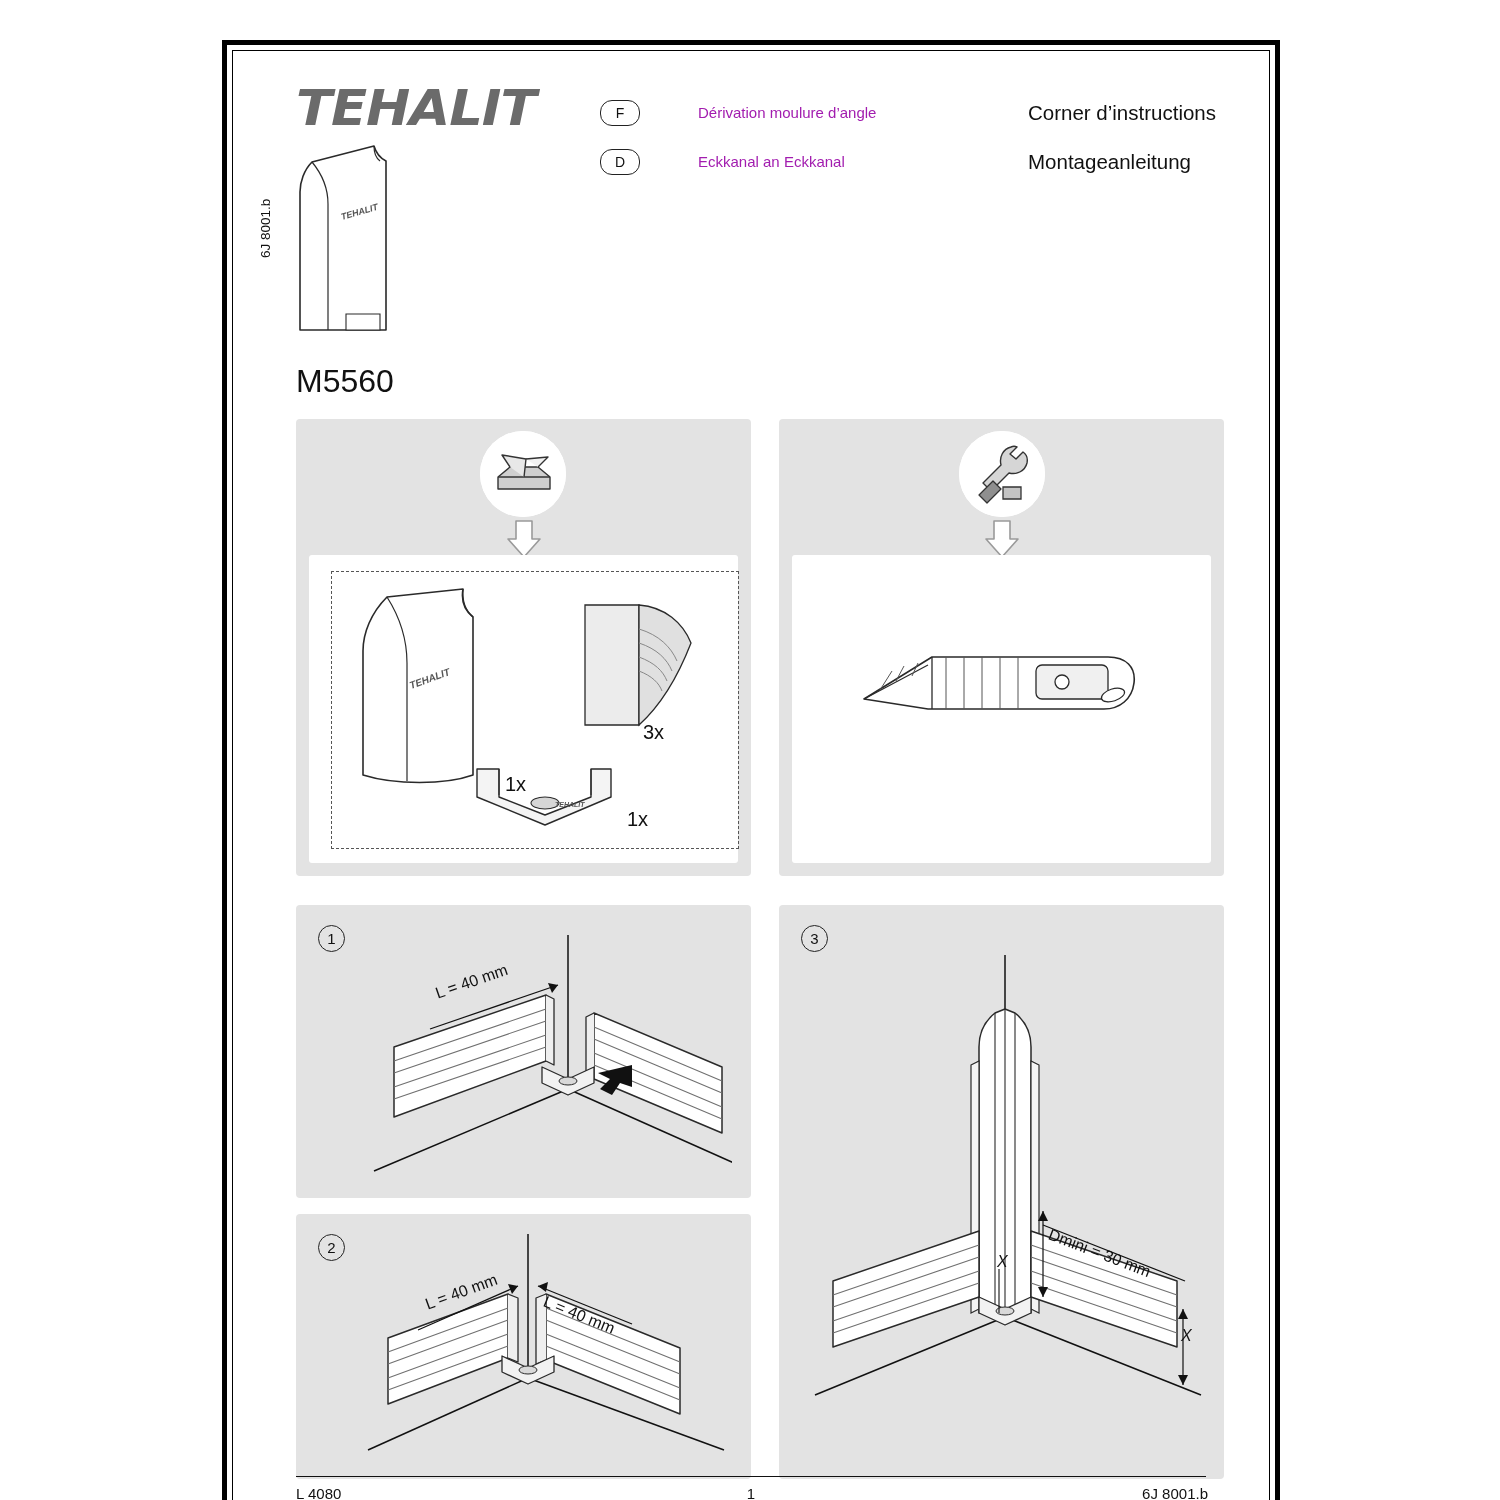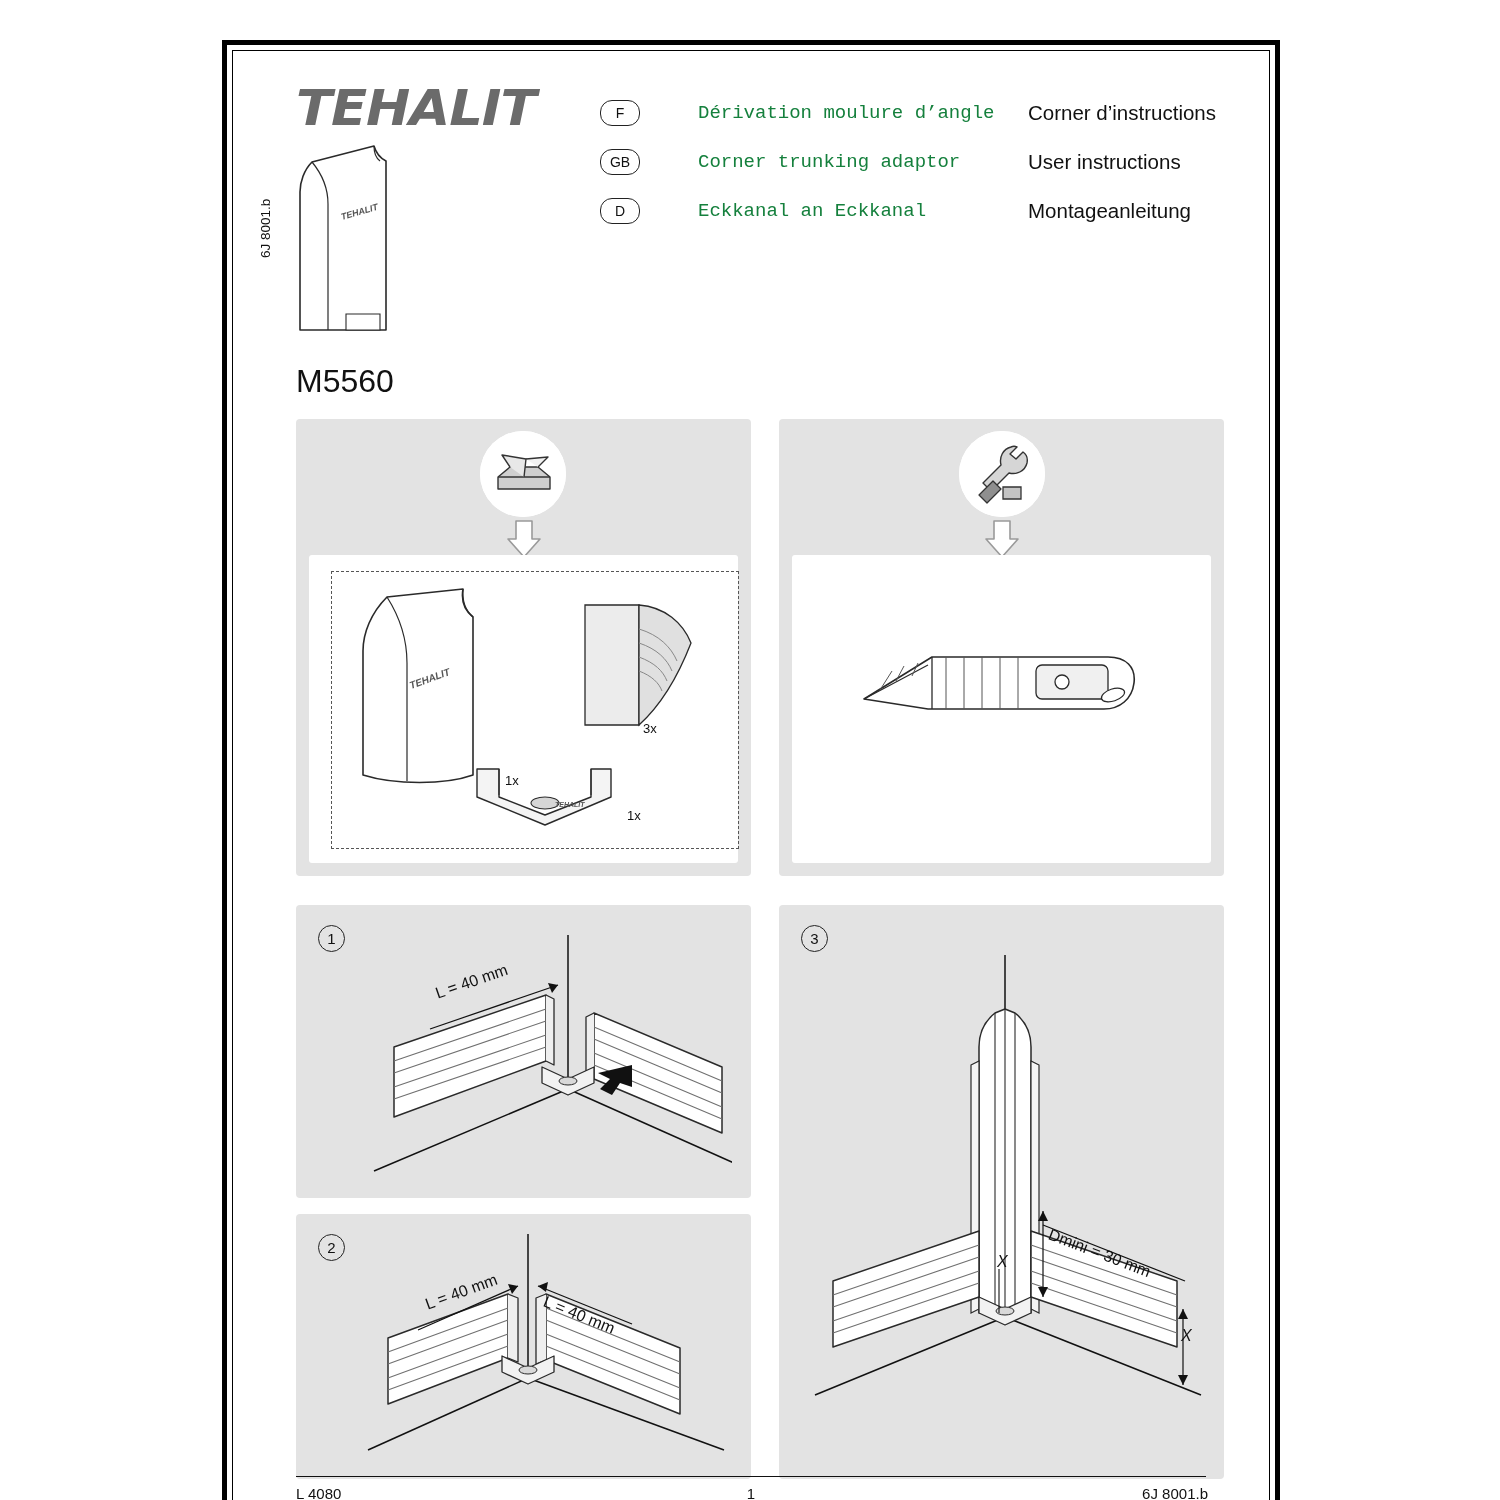--- a/index.html
+++ b/index.html
@@ -77,23 +77,22 @@
     font-size: 14px;
     display: flex;
     align-items: center;
     justify-content: center;
     color: #111;
     flex: 0 0 auto;
   }
   .lang-title {
     margin-left: 58px;
     width: 330px;
-    font-size: 19px;
-    color: #15803d;
-    font-family: Liberation Mono, monospace;
+    font-size: 15px;
+    color: #a21caf;
   }
   .lang-doc {
     font-size: 20.5px;
     color: #111;
   }
 
   
   .product-img {
     position: absolute;
     left: 288px;
@@ -161,21 +160,21 @@
     border-radius: 50%;
     font-size: 15px;
     display: flex;
     align-items: center;
     justify-content: center;
     color: #111;
     background: transparent;
   }
   .qty-label {
     position: absolute;
-    font-size: 13px;
+    font-size: 20px;
     color: #111;
   }
 
   
   .footer {
     position: absolute;
     left: 232px;
     top: 1440px;
     width: 1038px;
     height: 38px;
@@ -239,25 +238,20 @@
     </svg>
   </div>
   <div class="side-code">6J 8001.b</div>
   <div class="model-no">M5560</div>
 
   <div class="lang-table">
     <div class="lang-row">
       <div class="lang-badge">F</div>
       <div class="lang-title">Dérivation moulure d’angle</div>
       <div class="lang-doc">Corner d’instructions</div>
-    </div>
-    <div class="lang-row">
-      <div class="lang-badge">GB</div>
-      <div class="lang-title">Corner trunking adaptor</div>
-      <div class="lang-doc">User instructions</div>
     </div>
     <div class="lang-row">
       <div class="lang-badge">D</div>
       <div class="lang-title">Eckkanal an Eckkanal</div>
       <div class="lang-doc">Montageanleitung</div>
     </div>
   </div>
 
   <div class="panel" id="panel-parts">
 

